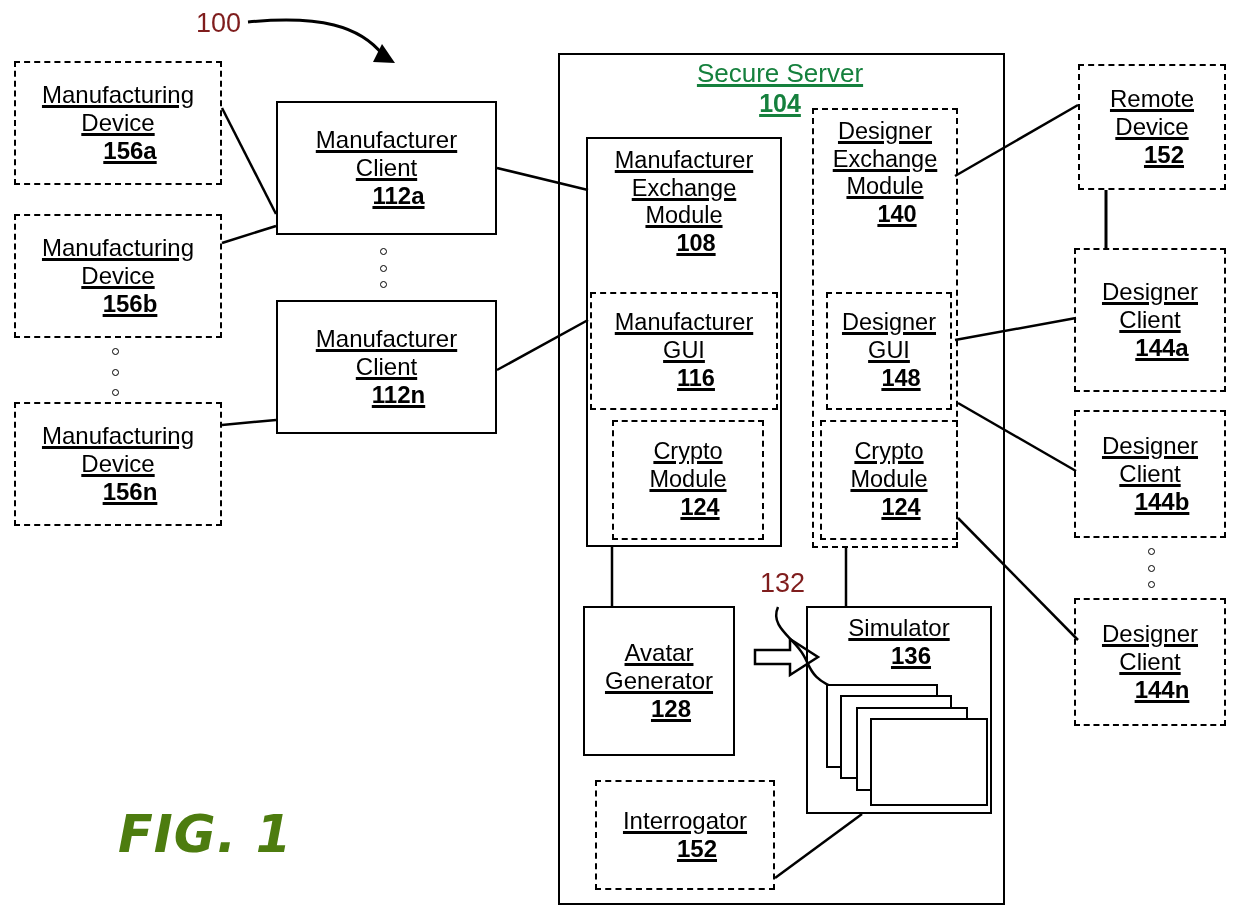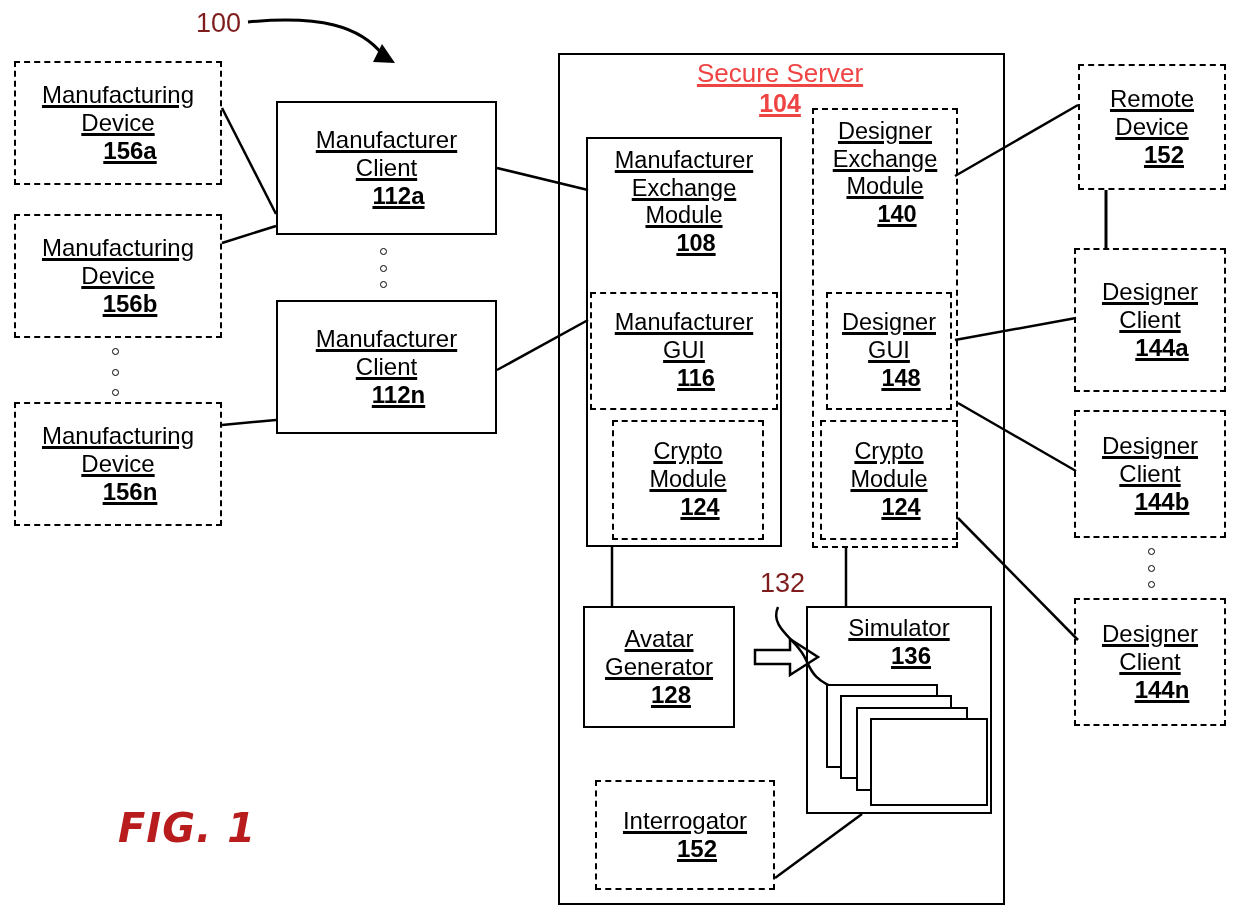--- a/index.html
+++ b/index.html
@@ -57,21 +57,21 @@
     font-weight: bold;
     margin-left: 24px;
   }
   .t25 .ln { font-size: 24px; }
   .t24 .ln { font-size: 23.5px; }
 
   
   .server-title {
     position: absolute;
     text-align: center;
-    color: #ef4444;
+    color: #15803d;
   }
   .server-title .ln {
     display: block;
     text-decoration: underline;
     text-decoration-thickness: 2.5px;
     text-underline-offset: 2px;
     font-size: 26px;
     white-space: nowrap;
   }
   .server-title .ln.num { font-weight: bold; font-size: 25px; }
@@ -100,22 +100,22 @@
     color: #7f1d1d;
     white-space: nowrap;
   }
 
   
   #fig-caption {
     position: absolute;
     font-family: "DejaVu Sans", sans-serif;
     font-style: italic;
     font-weight: bold;
-    font-size: 40px;
-    color: #b91c1c;
+    font-size: 51px;
+    color: #4d7c0f;
     white-space: nowrap;
     letter-spacing: 1px;
   }
 
   
   .doc-stack { position: absolute; }
   .doc-stack .sheet {
     position: absolute;
     box-sizing: border-box;
     border: 2px solid #000;
@@ -245,21 +245,21 @@
     <span class="ln">GUI</span>
     <span class="ln num">148</span>
   </div>
 
   <div class="node dashed t24" style="left:820px; top:420px; width:138px; height:120px;">
     <span class="ln">Crypto</span>
     <span class="ln">Module</span>
     <span class="ln num">124</span>
   </div>
 
-  <div class="node solid t25" style="left:583px; top:606px; width:152px; height:122px;text-align:right;">
+  <div class="node solid t25" style="left:583px; top:606px; width:152px; height:150px;text-align:right;">
     <span class="ln">Avatar</span>
     <span class="ln">Generator</span>
     <span class="ln num">128</span>
   </div>
 
   <div class="callout" style="left:760px; top:568px;">132</div>
 
   <div class="node solid t25" style="left:806px; top:606px; width:186px; height:208px; justify-content:flex-start; padding-top:6px;">
     <span class="ln">Simulator</span>
     <span class="ln num">136</span>

